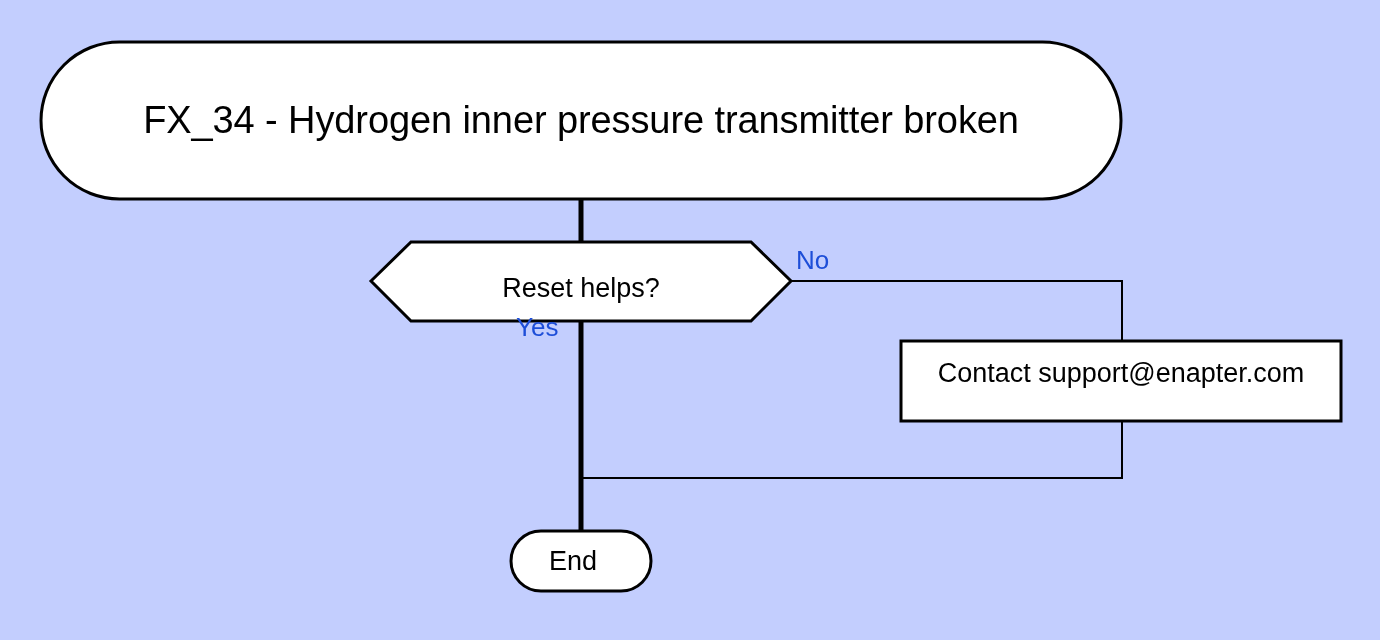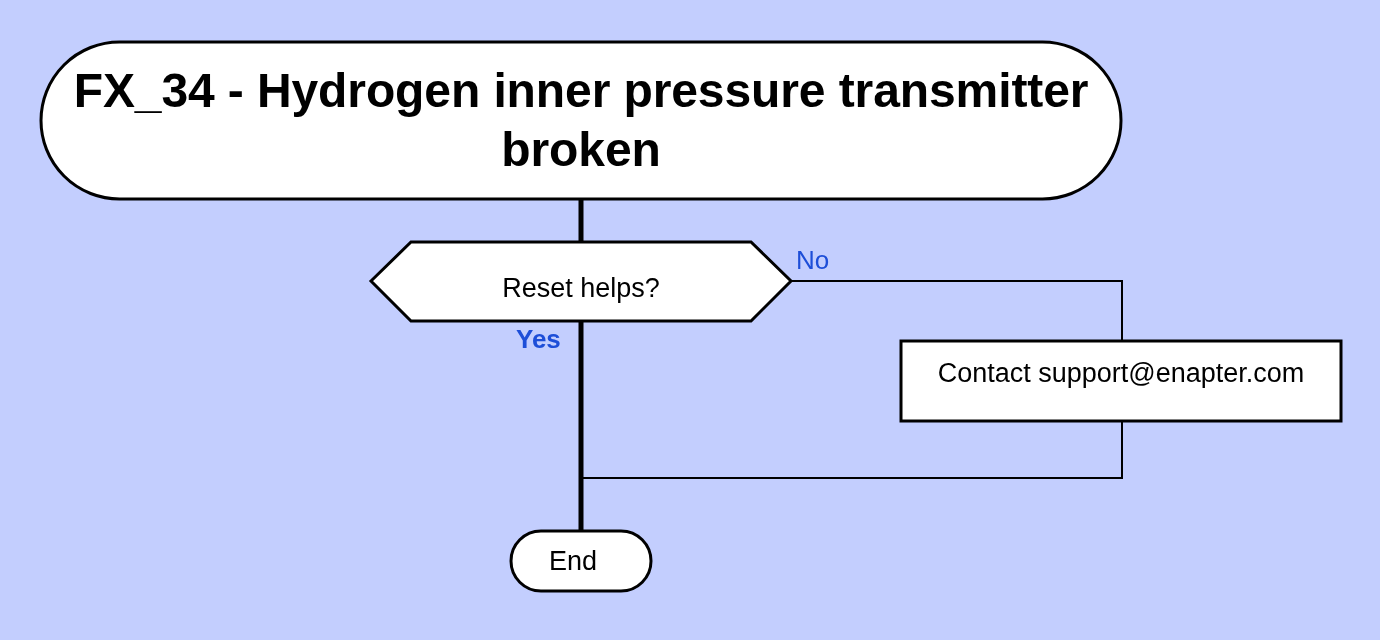--- a/index.html
+++ b/index.html
@@ -32,22 +32,22 @@
     justify-content: center;
     text-align: center;
     color: #000000;
     pointer-events: none;
   }
   #title-text {
     left: 70px;
     top: 42px;
     width: 1022px;
     height: 157px;
-    font-size: 48px;
-    font-weight: bold;
+    font-size: 38px;
+    font-weight: normal;
     line-height: 1.22;
     letter-spacing: -0.1px;
   }
   #decision-text {
     left: 411px;
     top: 242px;
     width: 340px;
     height: 92px;
     font-size: 27px;
     font-weight: normal;
@@ -75,22 +75,21 @@
     font-weight: normal;
     white-space: nowrap;
     pointer-events: none;
   }
   #label-no {
     left: 796px;
     top: 245px;
   }
   #label-yes {
     left: 516px;
-    top: 324px;
-    font-weight: bold;
+    top: 312px;
   }
 </style>
 </head>
 <body>
 
 <div id="flowchart-root">
 
   <svg id="flow-svg" viewBox="0 0 1380 640">
 
     <line x1="581" y1="199" x2="581" y2="243" stroke="#000000" stroke-width="5"></line>

